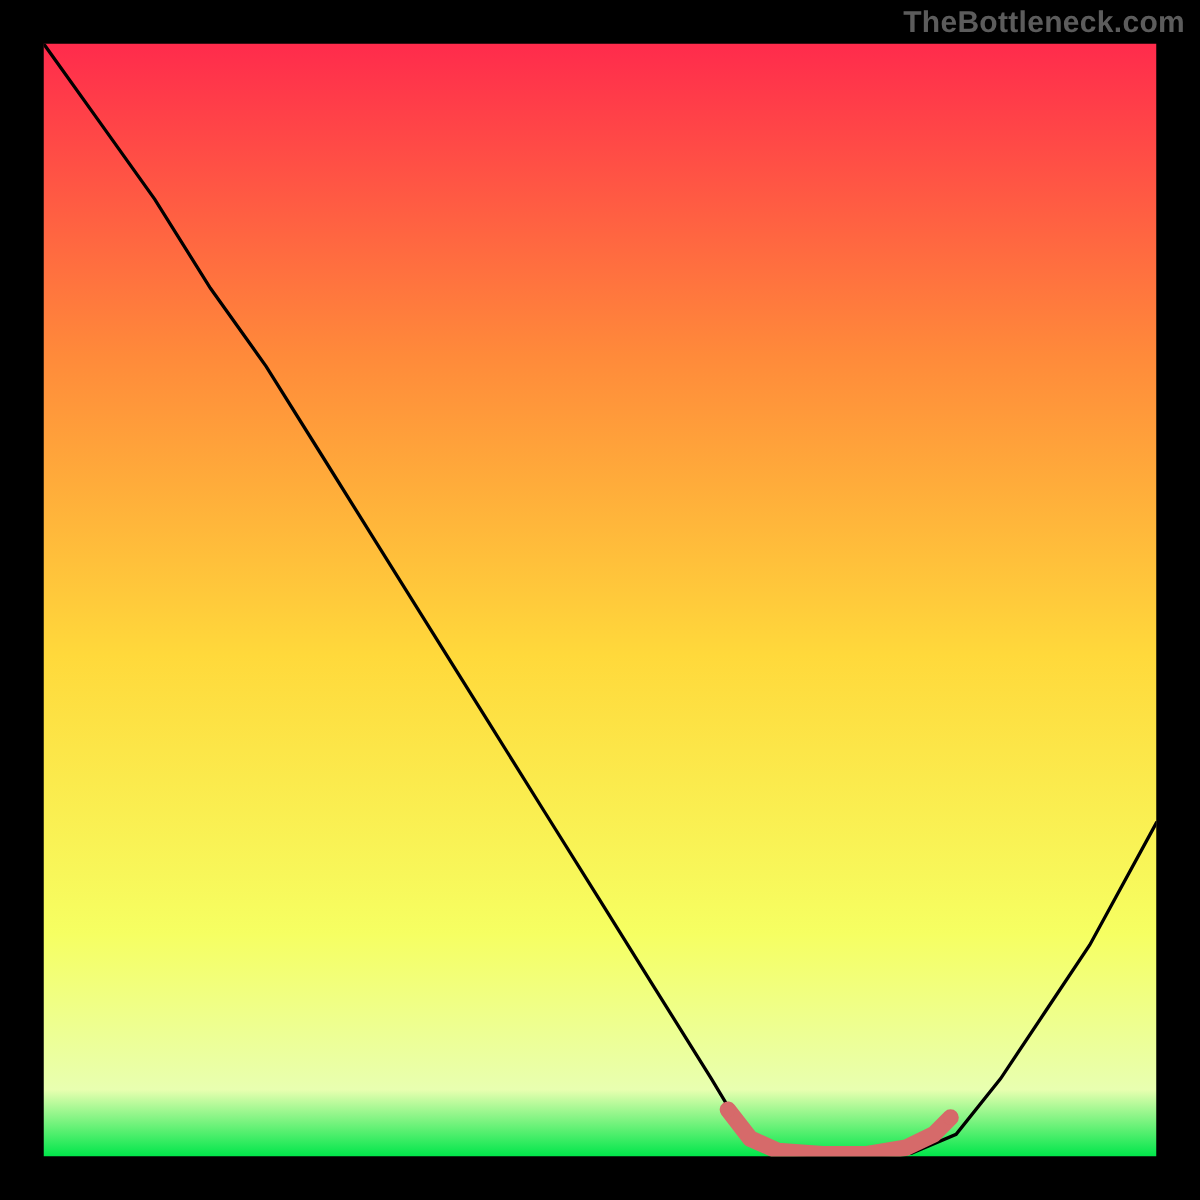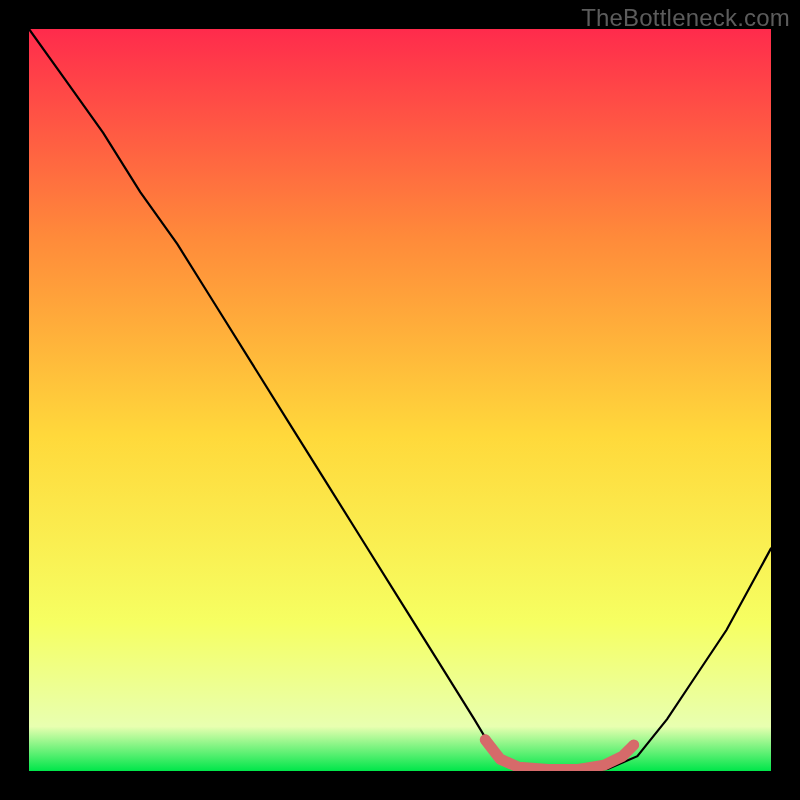--- a/index.html
+++ b/index.html
@@ -15,22 +15,22 @@
     position: relative;
     width: 800px;
     height: 800px;
     background: #000;
   }
   .watermark {
     position: absolute;
     top: 4px;
     right: 10px;
     color: #5c5c5c;
-    font-size: 24px;
-    font-weight: 400;
+    font-size: 20px;
+    font-weight: 700;
     letter-spacing: 0.2px;
     user-select: none;
   }
   .plot {
     position: absolute;
     left: 29px;
     top: 29px;
     width: 742px;
     height: 742px;
   }

